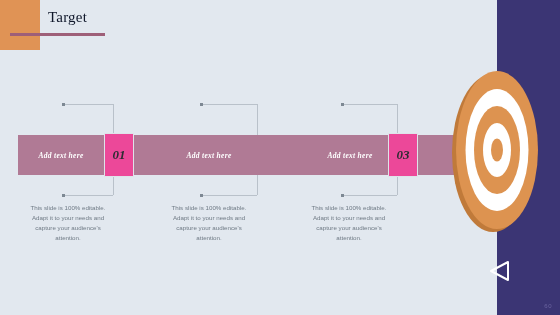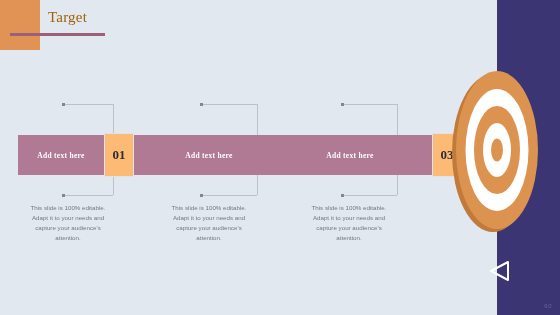--- a/index.html
+++ b/index.html
@@ -25,47 +25,47 @@
   }
 
   
   .orange-block{
     position:absolute;left:0;top:0;width:40px;height:50px;
     background:#e09355;
   }
   .page-title{
     position:absolute;left:48px;top:9px;
     font-family:"Liberation Serif", serif;
-    font-size:15px;color:#a16207;letter-spacing:.2px;
+    font-size:15px;color:#0f172a;letter-spacing:.2px;
   }
   .title-rule{
     position:absolute;left:10px;top:33px;width:95px;height:3px;
     background:#9e5f78;
   }
 
   
-  .bar-wrap{position:absolute;left:18px;top:135px;height:56px;width:458px;}
+  .bar-wrap{position:absolute;left:18px;top:135px;height:56px;width:458px;font-style:italic;}
   .bar-seg{
     position:absolute;top:0;height:40px;background:#b07a95;
   }
   .seg-label{
     position:absolute;top:0;height:40px;
     display:flex;align-items:center;justify-content:center;
     color:#ffffff;font-size:7.5px;font-weight:bold;letter-spacing:.3px;
     font-family:"Liberation Serif", serif;
   }
   .arrow-head{
     position:absolute;top:0;left:441px;width:0;height:0;
     border-top:20px solid transparent;
     border-bottom:20px solid transparent;
     border-left:17px solid #b07a95;
   }
   .num-box{
     position:absolute;top:-2px;width:30px;height:44px;
-    background:#fdba74;border:1px solid #dfe3e9;
+    background:#ec4899;border:1px solid #dfe3e9;
     display:flex;align-items:center;justify-content:center;
     font-family:"Liberation Serif", serif;
     font-size:13px;font-weight:bold;color:#2d2d33;
     box-sizing:border-box;
   }
 
   
   .connector{position:absolute;}
   .conn-line-h{position:absolute;height:1px;background:#b9c1ca;}
   .conn-line-v{position:absolute;width:1px;background:#b9c1ca;}
@@ -124,21 +124,21 @@
 
   <div class="bar-wrap">
     <div class="bar-seg" style="left:0px;width:458px;"></div>
     <div class="arrow-head"></div>
 
     <div class="seg-label" style="left:0px;width:86px;">Add text here</div>
     <div class="seg-label" style="left:143px;width:96px;">Add text here</div>
     <div class="seg-label" style="left:285px;width:94px;">Add text here</div>
 
     <div class="num-box" style="left:86px;">01</div>
-    <div class="num-box" style="left:370px;margin-left:44px;">03</div>
+    <div class="num-box" style="left:370px;">03</div>
   </div>
 
   <div class="step-desc" style="left:22px;top:203px;">This slide is 100% editable. Adapt it to your needs and capture your audience's attention.</div>
   <div class="step-desc" style="left:163px;top:203px;">This slide is 100% editable. Adapt it to your needs and capture your audience's attention.</div>
   <div class="step-desc" style="left:303px;top:203px;">This slide is 100% editable. Adapt it to your needs and capture your audience's attention.</div>
 
   <div class="right-panel"></div>
 
   <div class="target-wrap">
     <svg width="96" height="165" viewBox="0 0 96 165">

